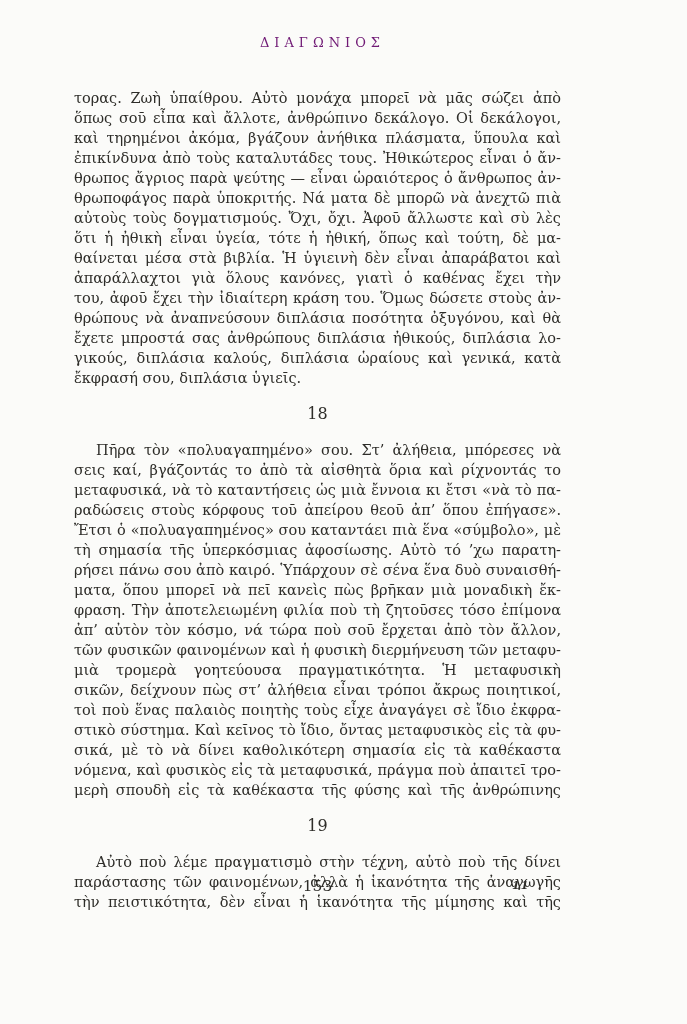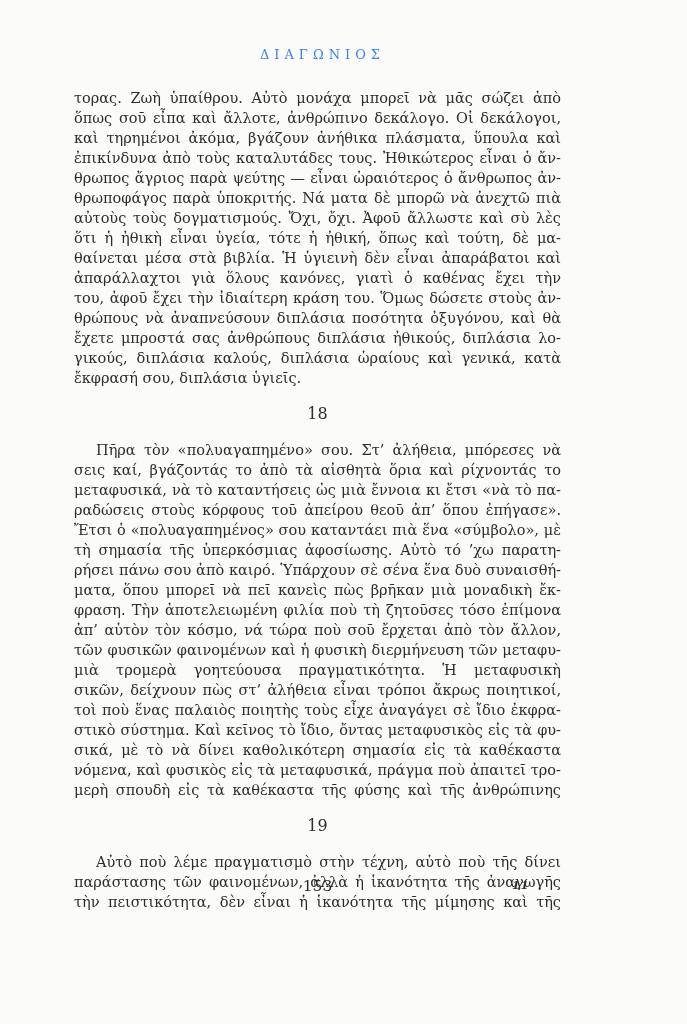--- a/index.html
+++ b/index.html
@@ -19,23 +19,22 @@
   }
   .running-head {
     position: absolute;
     top: 35px;
     left: 58px;
     width: 519px;
     text-align: center;
     font-size: 13px;
     letter-spacing: 5px;
     padding-left: 5px;
-    color: #3b82f6;
+    color: #701a75;
     white-space: nowrap;
-    margin-top: 12px;
   }
   .text-block {
     position: absolute;
     top: 72px;
     left: 58px;
     width: 519px;
   }
   .paragraph { margin: 16px; }
   .line {
     height: 20px;

